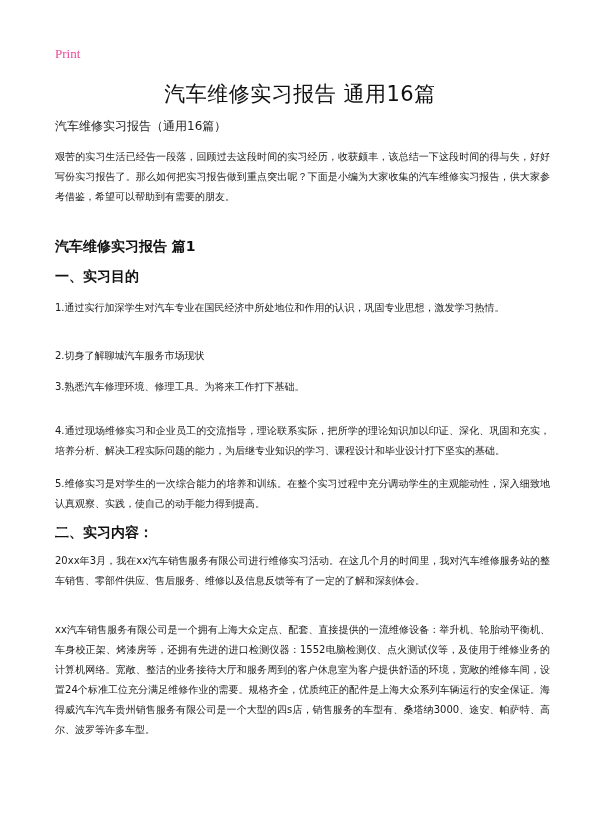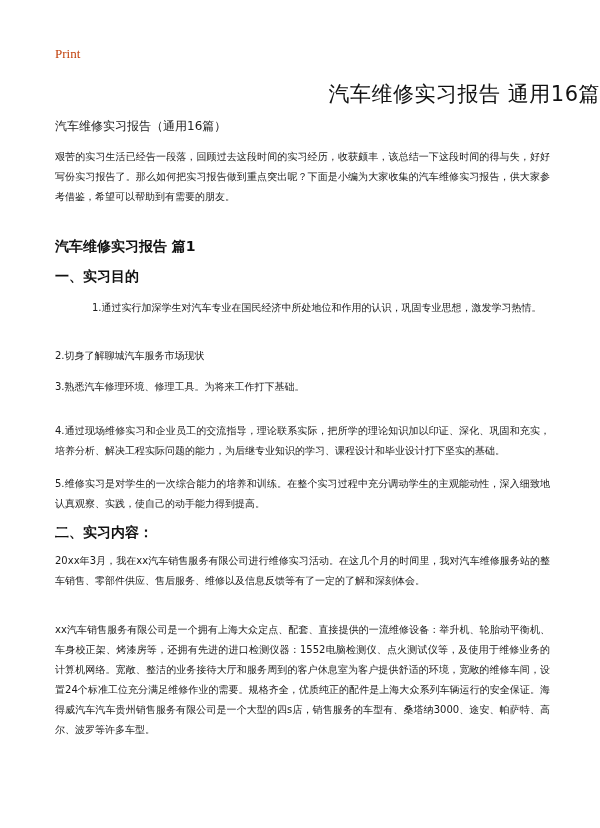--- a/index.html
+++ b/index.html
@@ -1,36 +1,36 @@
 <!DOCTYPE html>
 <html><head>
 <meta charset="utf-8">
 <style>
   html, body { margin: 0; padding: 0; background: #ffffff; }
   body { width: 600px; height: 828px; overflow: hidden; position: relative; color: #111; font-family: "DejaVu Sans", sans-serif; }
-  .print { position: absolute; left: 55px; top: 46px; font-family: "Liberation Serif", serif; font-size: 13px; color: #c2410c; }
-  .title { position: absolute; left: 0; width: 600px; top: 80px; text-align: right; font-size: 21px; color: #111; letter-spacing: 0.5px; }
+  .print { position: absolute; left: 55px; top: 46px; font-family: "Liberation Serif", serif; font-size: 13px; color: #ec4899; }
+  .title { position: absolute; left: 0; width: 600px; top: 80px; text-align: center; font-size: 21px; color: #111; letter-spacing: 0.5px; }
   .subtitle { position: absolute; left: 55px; top: 118px; font-size: 12px; color: #222; }
   .para { position: absolute; left: 55px; width: 495px; font-size: 10px; line-height: 20px; color: #1a1a1a; margin: 0; text-align: justify; }
   .heading { position: absolute; left: 55px; font-size: 14px; font-weight: bold; color: #111; text-align: center; }
 </style>
 </head>
 <body>
 
 <div class="print">Print</div>
 <div class="title">汽车维修实习报告 通用16篇</div>
 <div class="subtitle">汽车维修实习报告（通用16篇）</div>
 
 <p class="para" style="top:147px;">艰苦的实习生活已经告一段落，回顾过去这段时间的实习经历，收获颇丰，该总结一下这段时间的得与失，好好写份实习报告了。那么如何把实习报告做到重点突出呢？下面是小编为大家收集的汽车维修实习报告，供大家参考借鉴，希望可以帮助到有需要的朋友。</p>
 
 <div class="heading" style="top:238px;">汽车维修实习报告 篇1</div>
 
 <div class="heading" style="top:268px;">一、实习目的</div>
 
-<p class="para" style="top:298px;margin-left:37px;">1.通过实行加深学生对汽车专业在国民经济中所处地位和作用的认识，巩固专业思想，激发学习热情。</p>
+<p class="para" style="top:298px;">1.通过实行加深学生对汽车专业在国民经济中所处地位和作用的认识，巩固专业思想，激发学习热情。</p>
 <p class="para" style="top:346px;">2.切身了解聊城汽车服务市场现状</p>
 <p class="para" style="top:377px;">3.熟悉汽车修理环境、修理工具。为将来工作打下基础。</p>
 <p class="para" style="top:421px;">4.通过现场维修实习和企业员工的交流指导，理论联系实际，把所学的理论知识加以印证、深化、巩固和充实，培养分析、解决工程实际问题的能力，为后继专业知识的学习、课程设计和毕业设计打下坚实的基础。</p>
 <p class="para" style="top:474px;">5.维修实习是对学生的一次综合能力的培养和训练。在整个实习过程中充分调动学生的主观能动性，深入细致地认真观察、实践，使自己的动手能力得到提高。</p>
 
 <div class="heading" style="top:524px;">二、实习内容：</div>
 
 <p class="para" style="top:551px;">20xx年3月，我在xx汽车销售服务有限公司进行维修实习活动。在这几个月的时间里，我对汽车维修服务站的整车销售、零部件供应、售后服务、维修以及信息反馈等有了一定的了解和深刻体会。</p>
 <p class="para" style="top:620px;">xx汽车销售服务有限公司是一个拥有上海大众定点、配套、直接提供的一流维修设备：举升机、轮胎动平衡机、车身校正架、烤漆房等，还拥有先进的进口检测仪器：1552电脑检测仪、点火测试仪等，及使用于维修业务的计算机网络。宽敞、整洁的业务接待大厅和服务周到的客户休息室为客户提供舒适的环境，宽敞的维修车间，设置24个标准工位充分满足维修作业的需要。规格齐全，优质纯正的配件是上海大众系列车辆运行的安全保证。海得威汽车汽车贵州销售服务有限公司是一个大型的四s店，销售服务的车型有、桑塔纳3000、途安、帕萨特、高尔、波罗等许多车型。</p>
 

